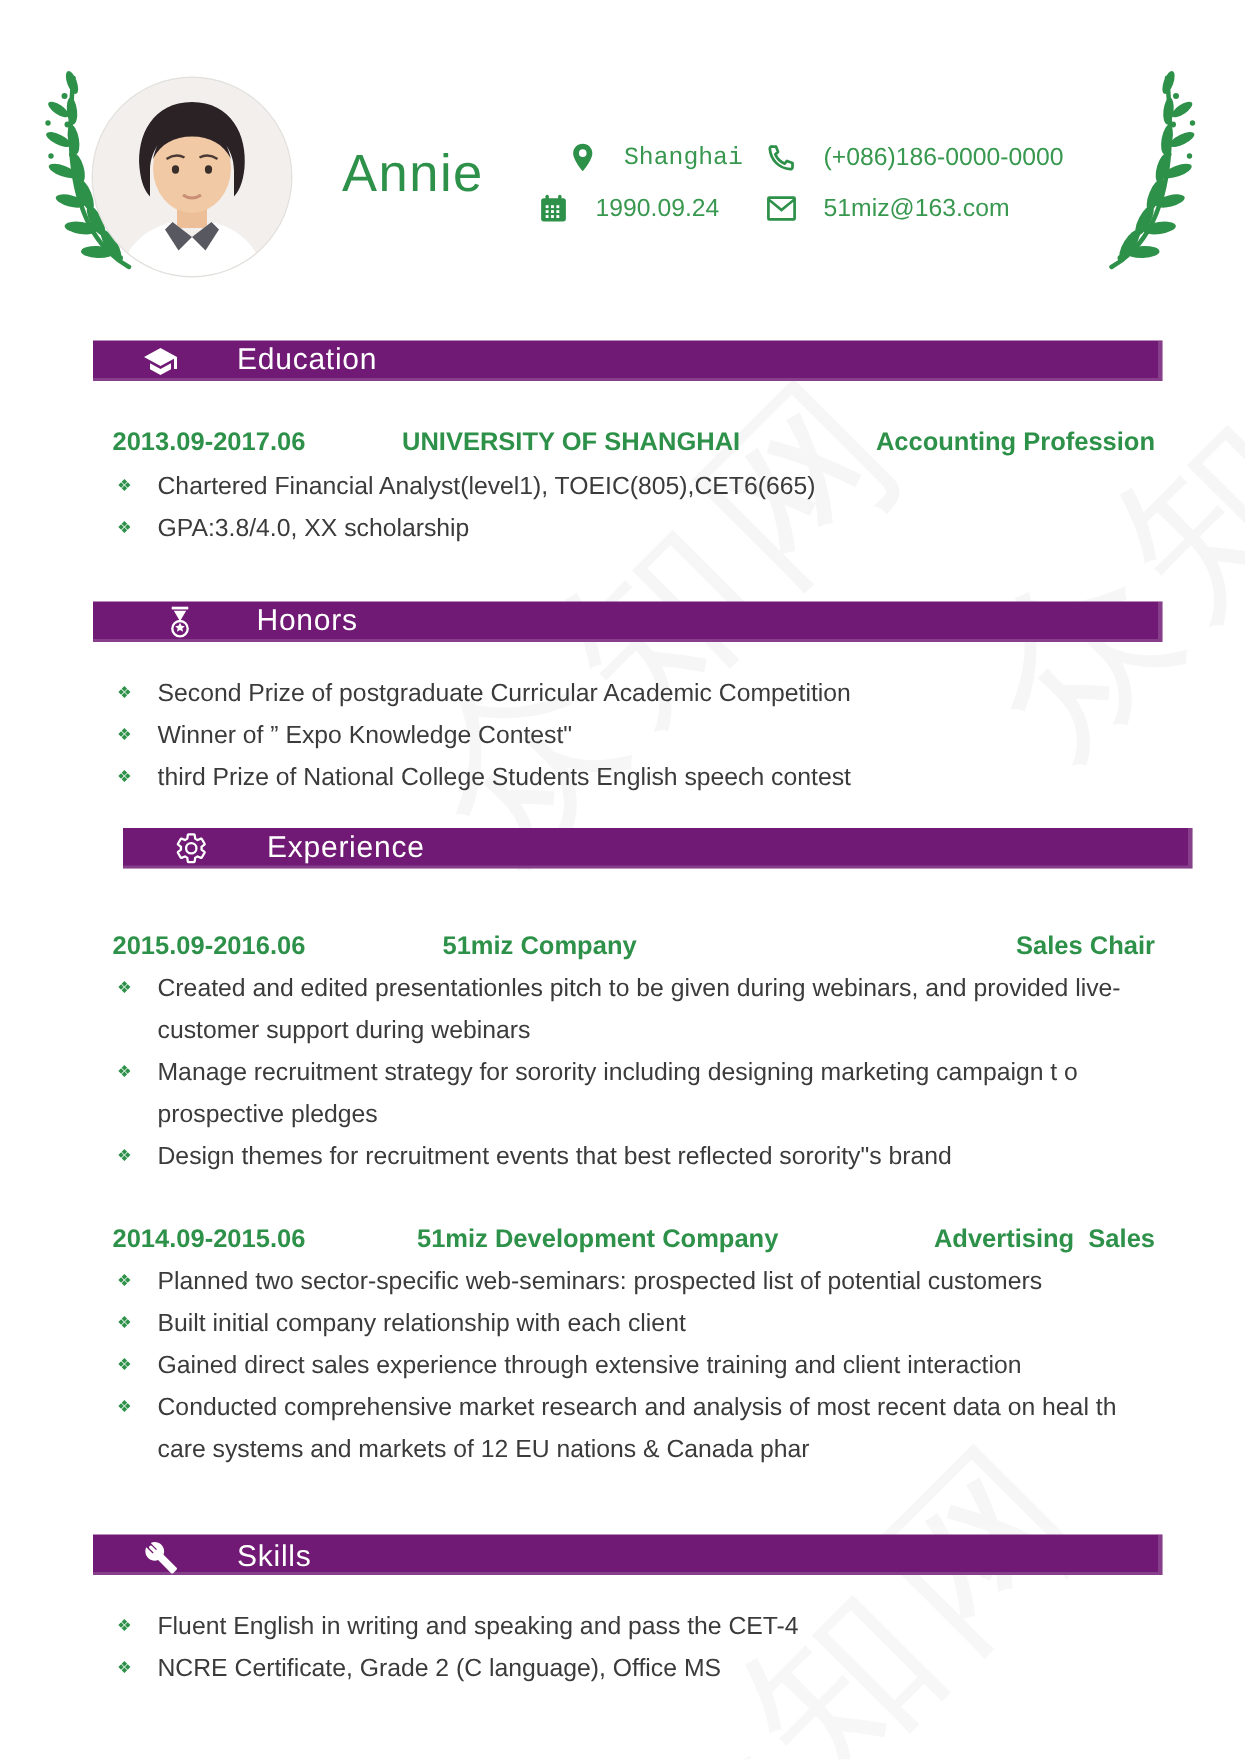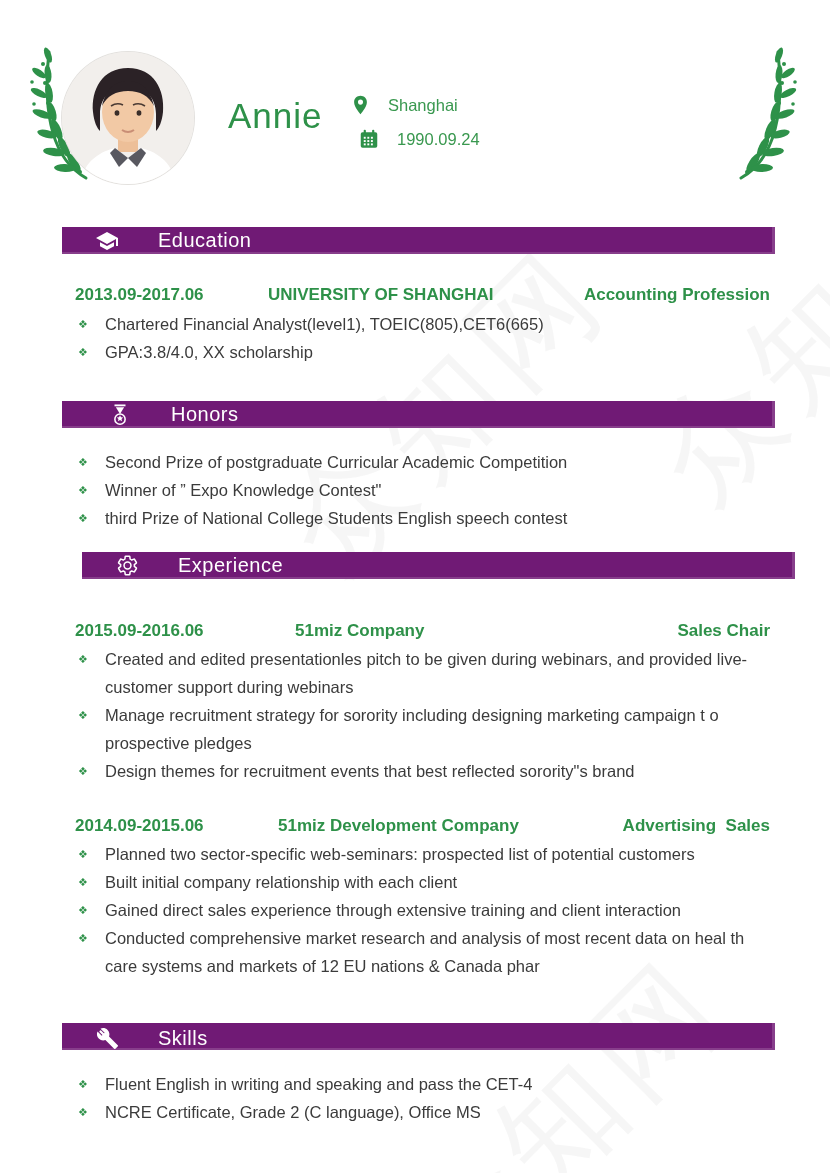--- a/index.html
+++ b/index.html
@@ -102,21 +102,21 @@
       <path d="M71 53 q6 -3 12 1" fill="none" stroke="#4a3a33" stroke-width="1.6"></path>
       <path d="M60 78 q6 4 12 0" fill="none" stroke="#c98e75" stroke-width="2"></path>
       <path d="M18 132 C22 108 40 99 53 96 L66 106 L79 96 C92 99 110 108 114 132 Z" fill="#ffffff"></path>
       <path d="M53 96 L66 106 L57 115 L48 101 Z" fill="#585860"></path>
       <path d="M79 96 L66 106 L75 115 L84 101 Z" fill="#585860"></path>
     </svg>
   </div>
 
   <div class="name">Annie</div>
 
-  <div class="contact-item" style="left:350px; top:92px;">
+  <div class="contact-item" style="left:378px; top:92px;font-family:Liberation Mono, monospace;">
     <svg width="21" height="24" viewBox="0 0 24 24">
         <path fill="#2E9149" d="M12 1.5C7.9 1.5 4.7 4.7 4.7 8.8 4.7 14.3 12 22.5 12 22.5s7.3-8.2 7.3-13.7C19.3 4.7 16.1 1.5 12 1.5zm0 10.1a2.9 2.9 0 1 1 0-5.8 2.9 2.9 0 0 1 0 5.8z"></path>
       </svg>
     <span>Shanghai</span>
   </div>
   <div class="contact-item" style="left:358px; top:126px;">
     <svg width="22" height="22" viewBox="0 0 24 24">
       <g fill="#2E9149">
           <rect x="3" y="4.5" width="18" height="17" rx="2"></rect>
           <rect x="6.2" y="2" width="2.4" height="4.6" rx="1.1"></rect>
@@ -129,20 +129,32 @@
           <rect x="6.3" y="13.2" width="2.1" height="2.1"></rect>
           <rect x="10.2" y="13.2" width="2.1" height="2.1"></rect>
           <rect x="14.1" y="13.2" width="2.1" height="2.1"></rect>
           <rect x="17.9" y="9.6" width="0" height="0"></rect>
           <rect x="6.3" y="16.8" width="2.1" height="2.1"></rect>
           <rect x="10.2" y="16.8" width="2.1" height="2.1"></rect>
           <rect x="14.1" y="16.8" width="2.1" height="2.1"></rect>
         </g>
     </svg>
     <span>1990.09.24</span>
+  </div>
+  <div class="contact-item" style="left:510px; top:92px;">
+    <svg width="22" height="22" viewBox="0 0 24 24">
+        <path fill="none" stroke="#2E9149" stroke-width="2" stroke-linejoin="round" d="M5 4h3l1.5 4-2 1.7a13 13 0 0 0 6.8 6.8L16 14.5l4 1.5v3a1.5 1.5 0 0 1-1.6 1.5C10.2 19.9 4.1 13.8 3.5 5.6A1.5 1.5 0 0 1 5 4z"></path>
+      </svg>
+    <span>(+086)186-0000-0000</span>
+  </div>
+  <div class="contact-item" style="left:510px; top:126px;">
+    <svg width="22" height="20" viewBox="0 0 24 22">
+        <path fill="#2E9149" d="M21 2H3a1.6 1.6 0 0 0-1.6 1.6v14.8A1.6 1.6 0 0 0 3 20h18a1.6 1.6 0 0 0 1.6-1.6V3.6A1.6 1.6 0 0 0 21 2zm-.6 2L12 10.9 3.6 4h16.8zM3.4 18V6.3L12 13.3l8.6-7V18H3.4z"></path>
+      </svg>
+    <span>51miz@163.com</span>
   </div>
 
   <svg class="laurel laurel-right" viewBox="0 0 74 138">
     <g fill="#2E9149" stroke="none">
       <path d="M8 132 C 40 114 52 72 45 6" fill="none" stroke="#2E9149" stroke-width="3" stroke-linecap="round"></path>
       <ellipse cx="20" cy="117" rx="11" ry="4" transform="rotate(-58 20 117)"></ellipse>
       <ellipse cx="29" cy="122" rx="11" ry="4" transform="rotate(-2 29 122)"></ellipse>
       <ellipse cx="30" cy="101" rx="11" ry="4" transform="rotate(-63 30 101)"></ellipse>
       <ellipse cx="40" cy="106" rx="11" ry="4" transform="rotate(-8 40 106)"></ellipse>
       <ellipse cx="37" cy="84" rx="11" ry="4" transform="rotate(-68 37 84)"></ellipse>

